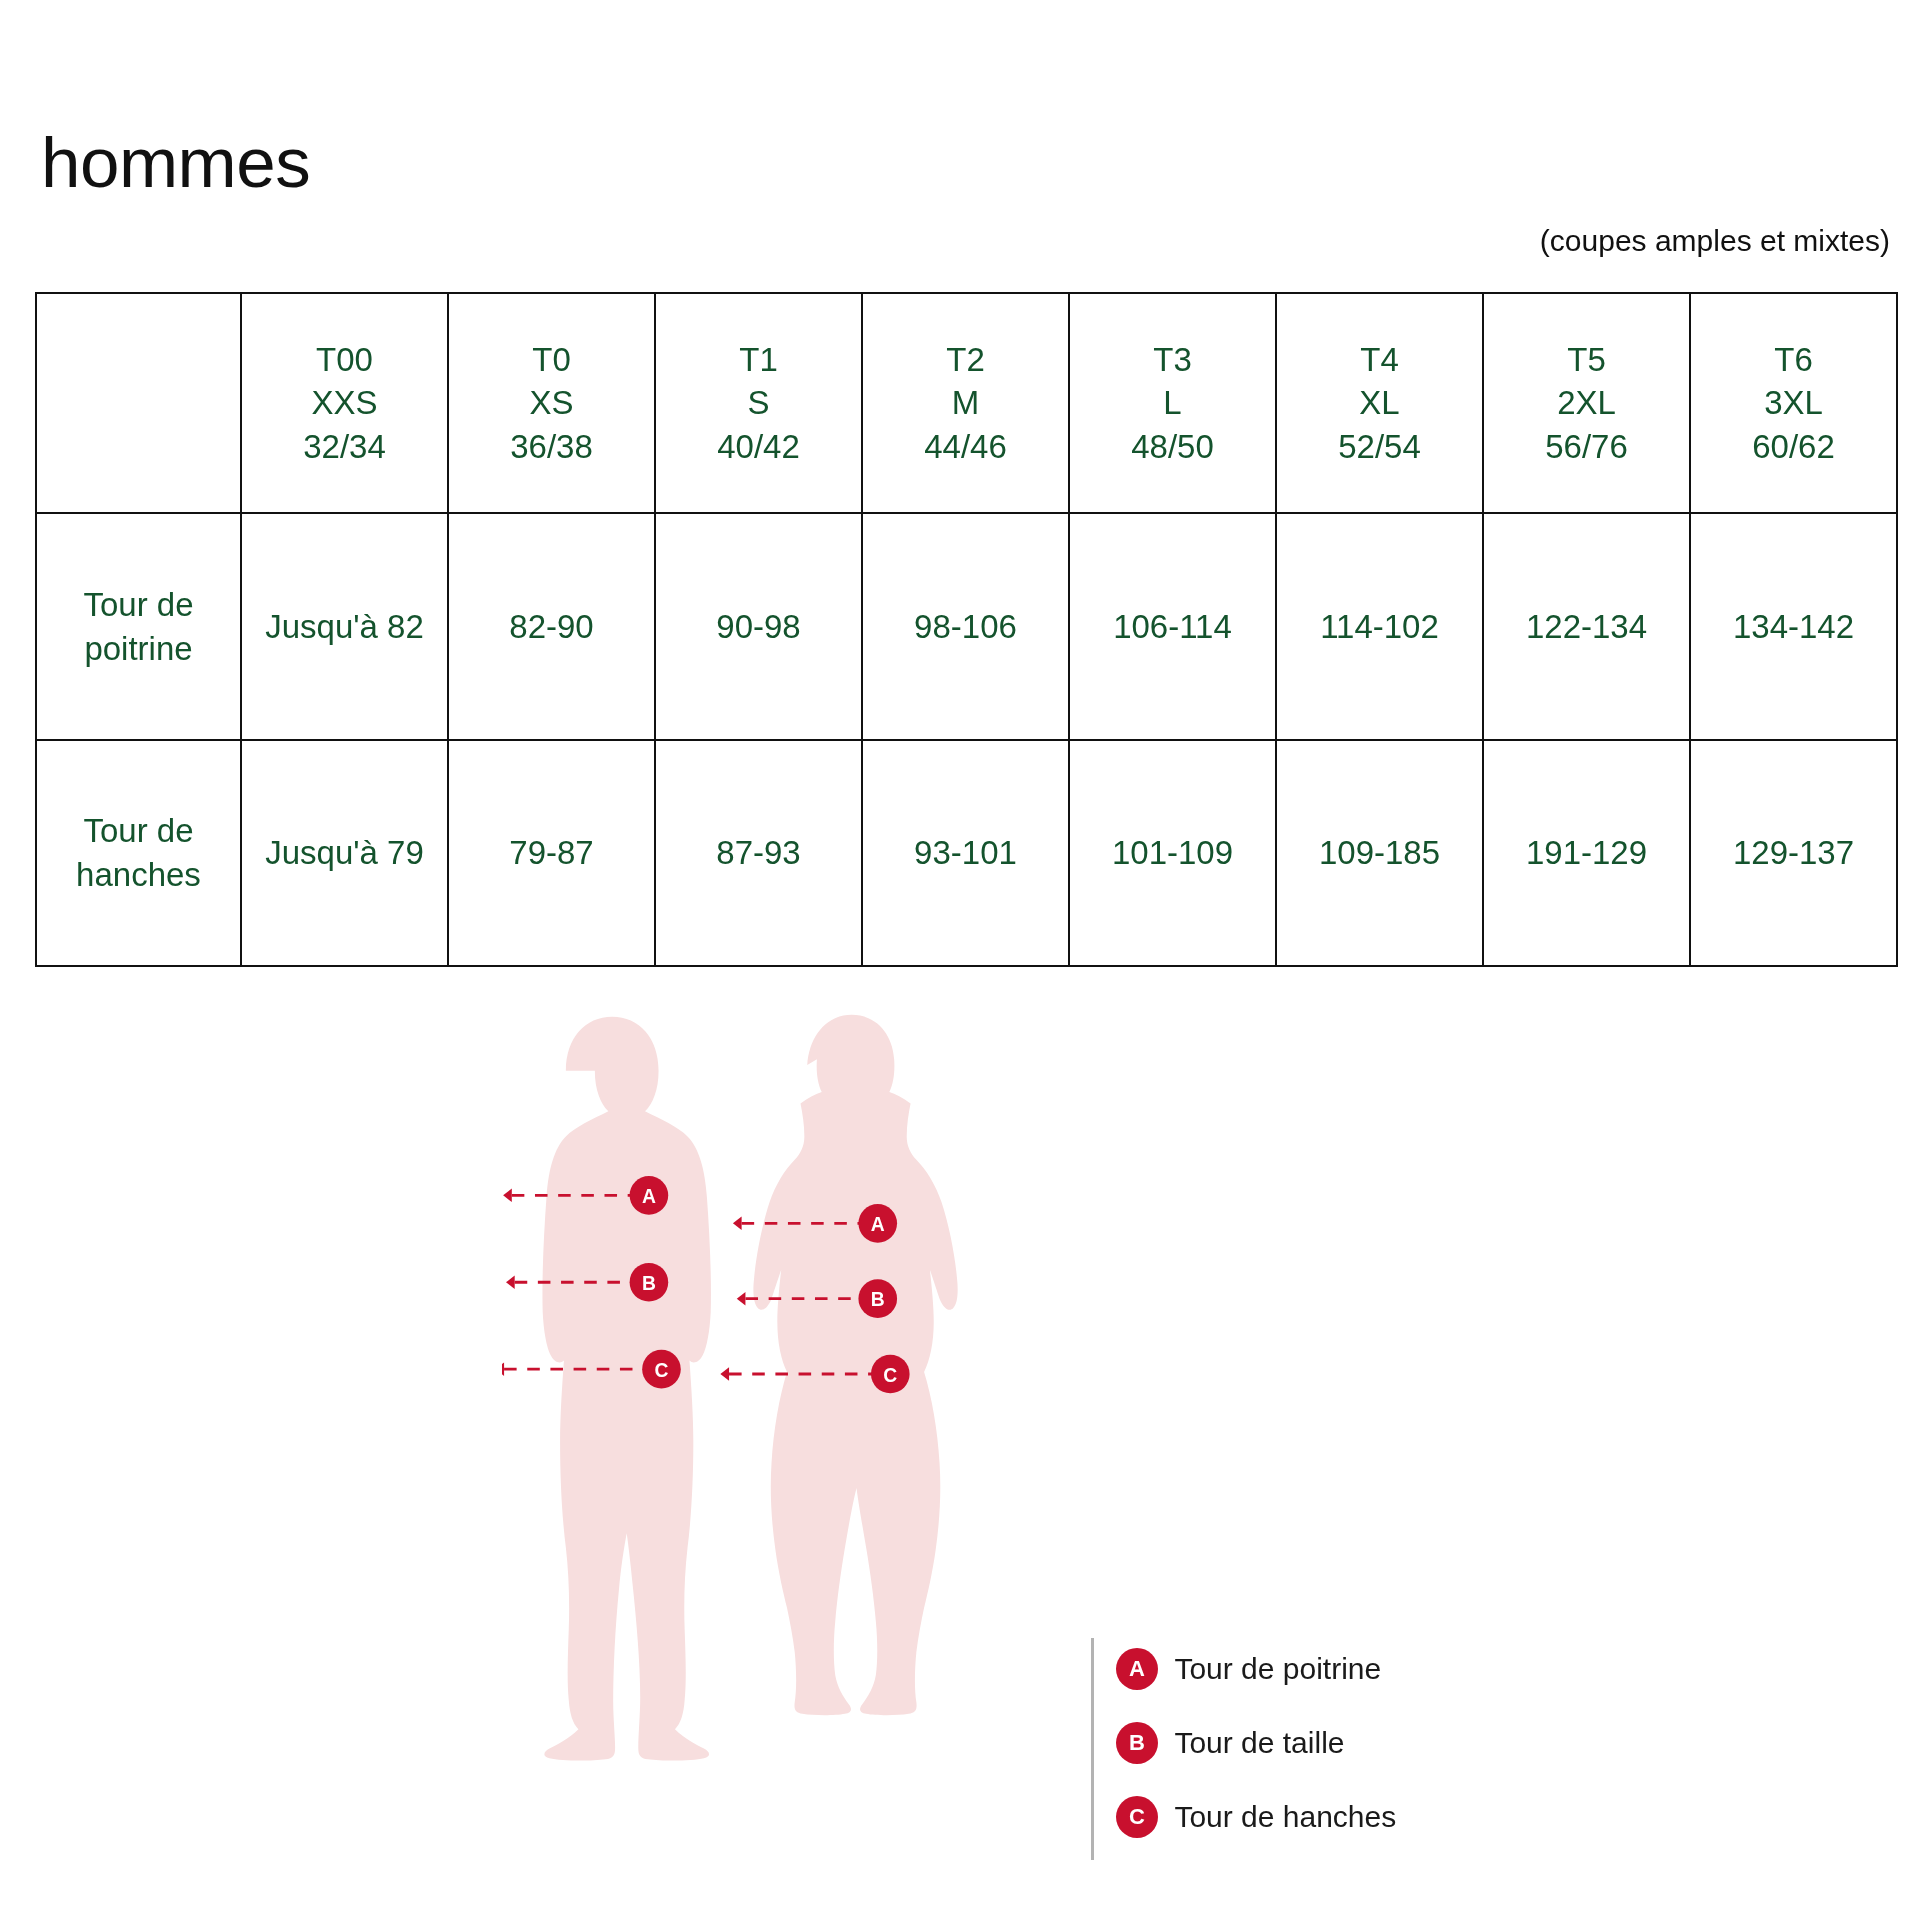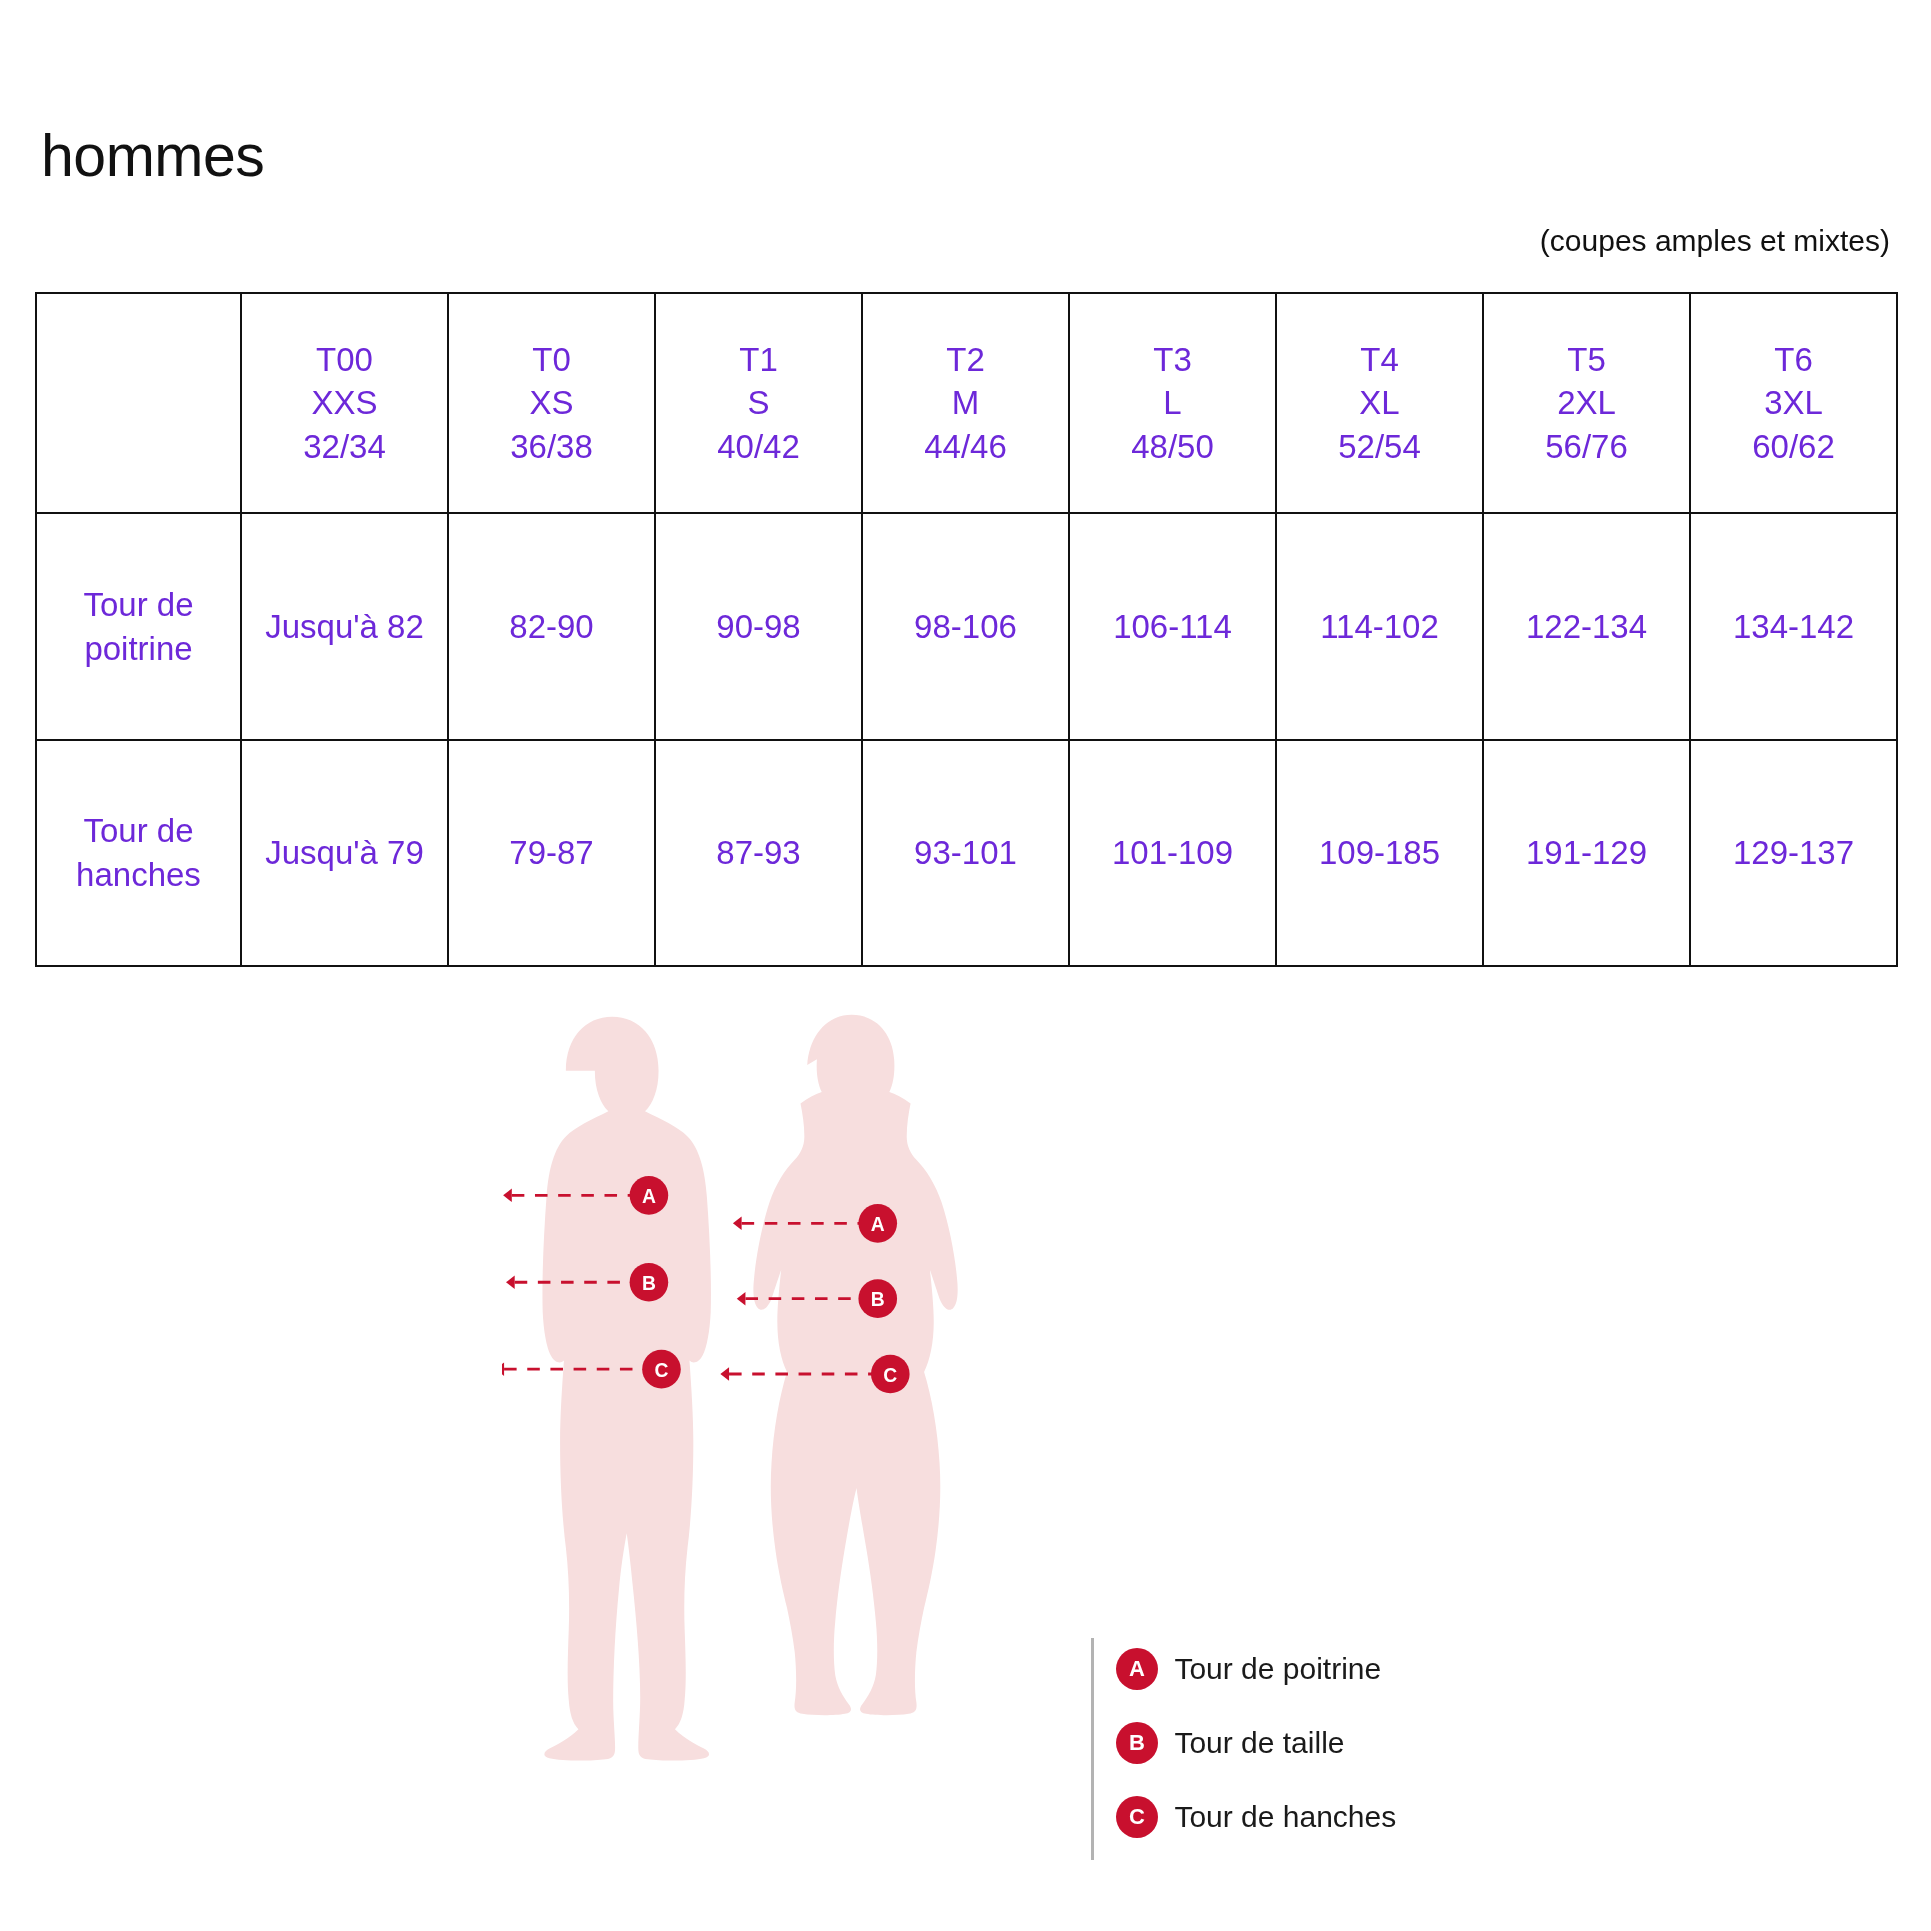--- a/index.html
+++ b/index.html
@@ -19,21 +19,21 @@
     position: relative;
     width: 1931px;
     height: 1931px;
   }
 
   
   .title {
     position: absolute;
     left: 41px;
     top: 127px;
-    font-size: 59px;
+    font-size: 71px;
     font-weight: 400;
     letter-spacing: -0.5px;
     line-height: 1;
     color: #111111;
   }
   .subtitle {
     position: absolute;
     right: 41px;
     top: 224px;
     font-size: 30px;
@@ -55,21 +55,21 @@
     width: 100%;
   }
   table.size-table td, table.size-table th {
     border: 2.9px solid #111111;
     text-align: center;
     vertical-align: middle;
     font-weight: 400;
     font-size: 33px;
     line-height: 1.32;
     padding: 9.7px 3.9px;
-    color: #6d28d9;
+    color: #14532d;
   }
   table.size-table col.first { width: 205px; }
   table.size-table th.head-cell {
     height: 199px;
   }
   table.size-table th.blank-cell {
     border-top-color: #111111;
   }
   table.size-table tbody td {
     height: 205px;

